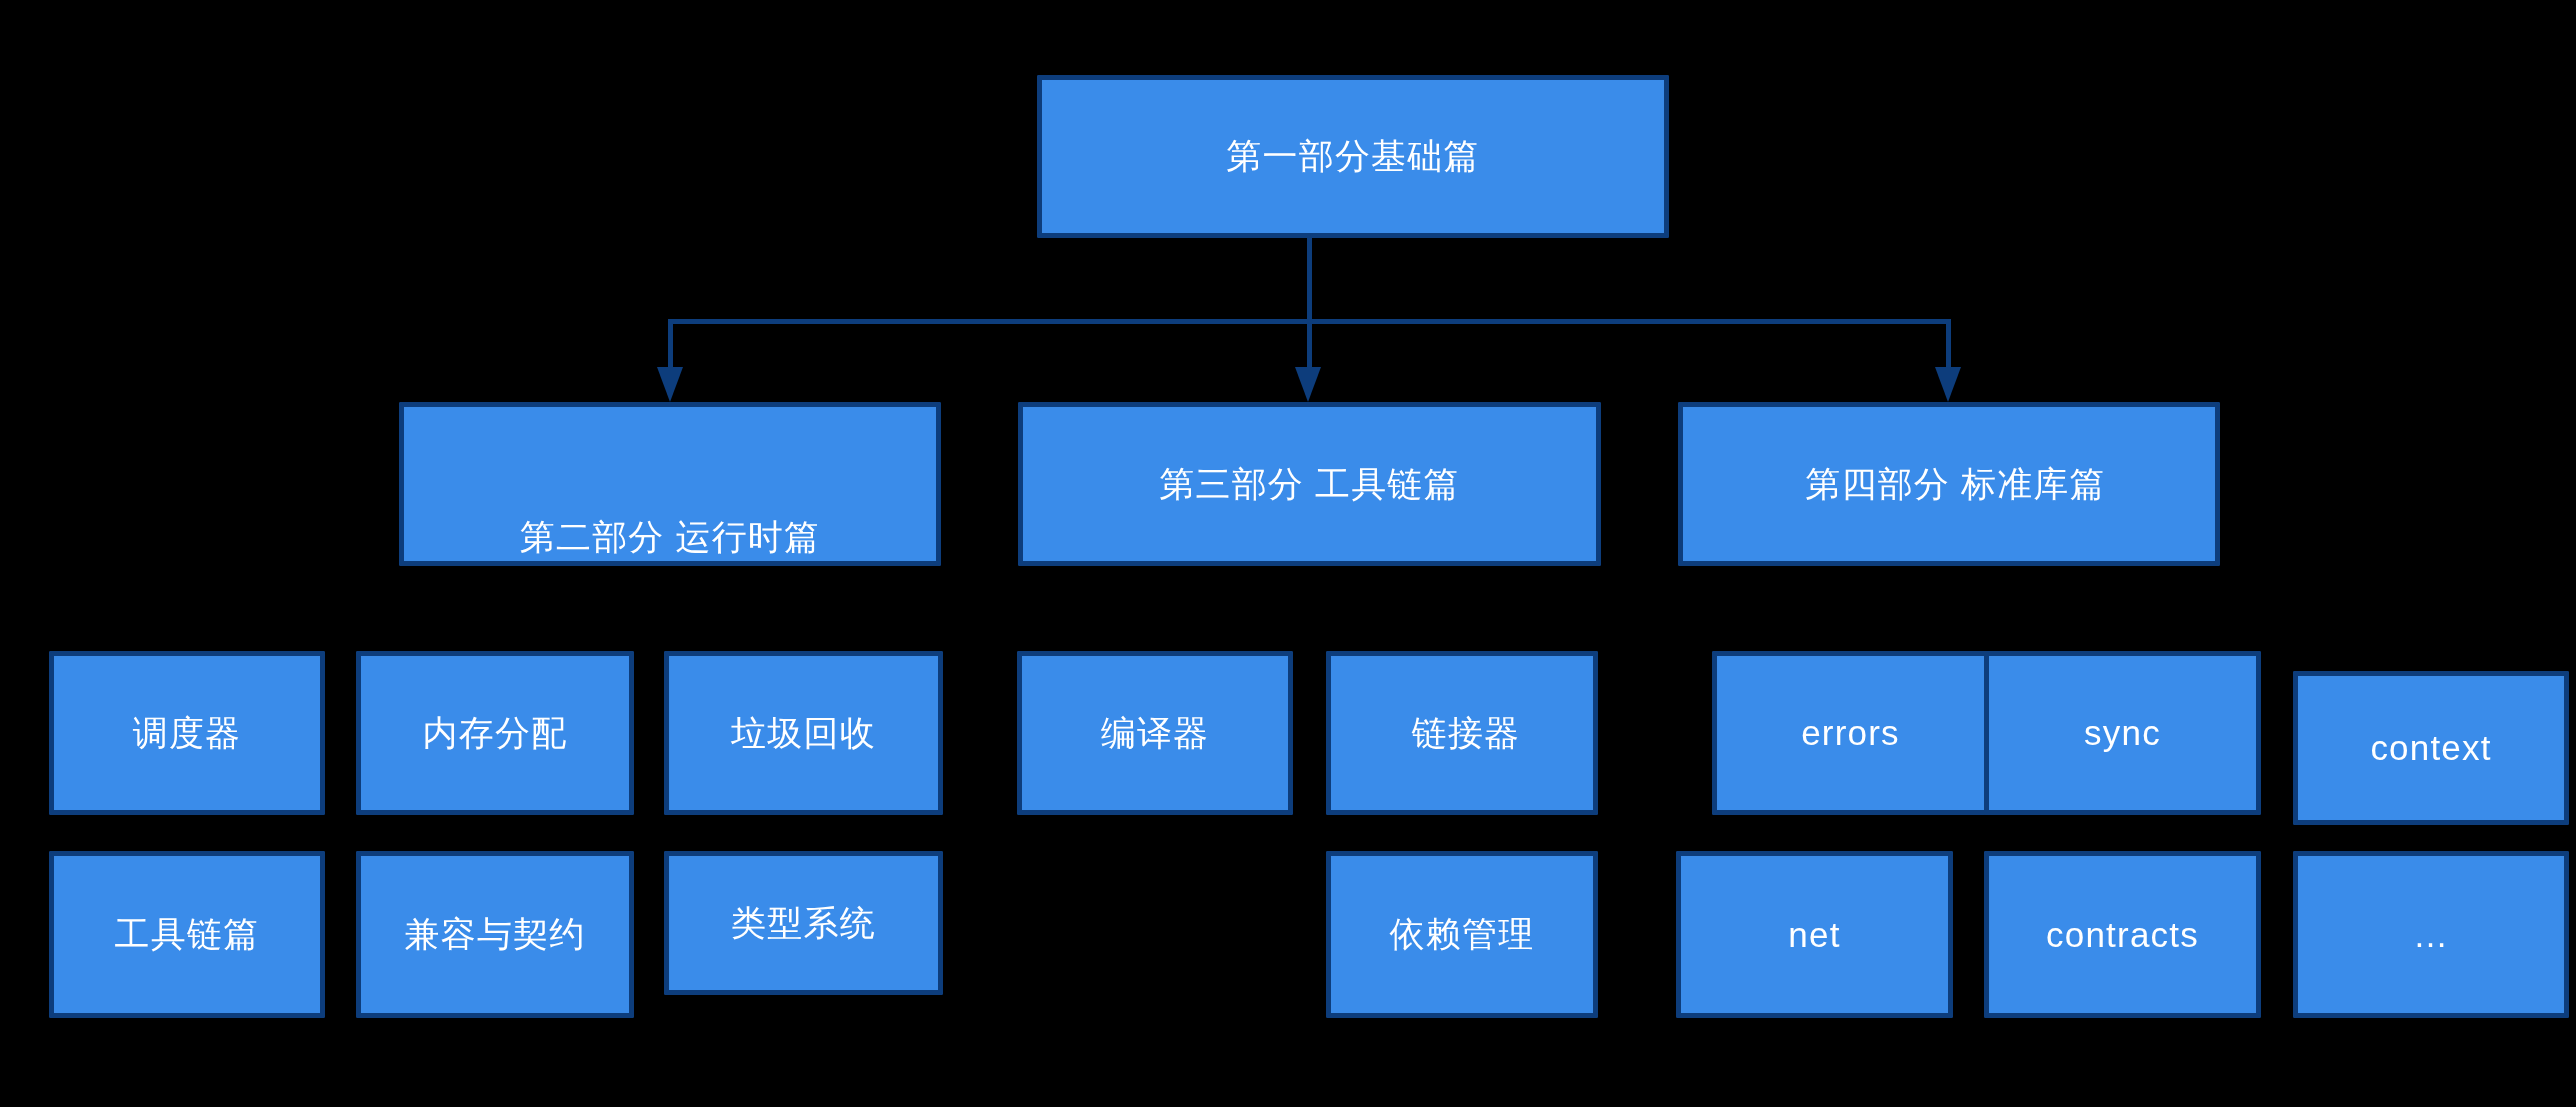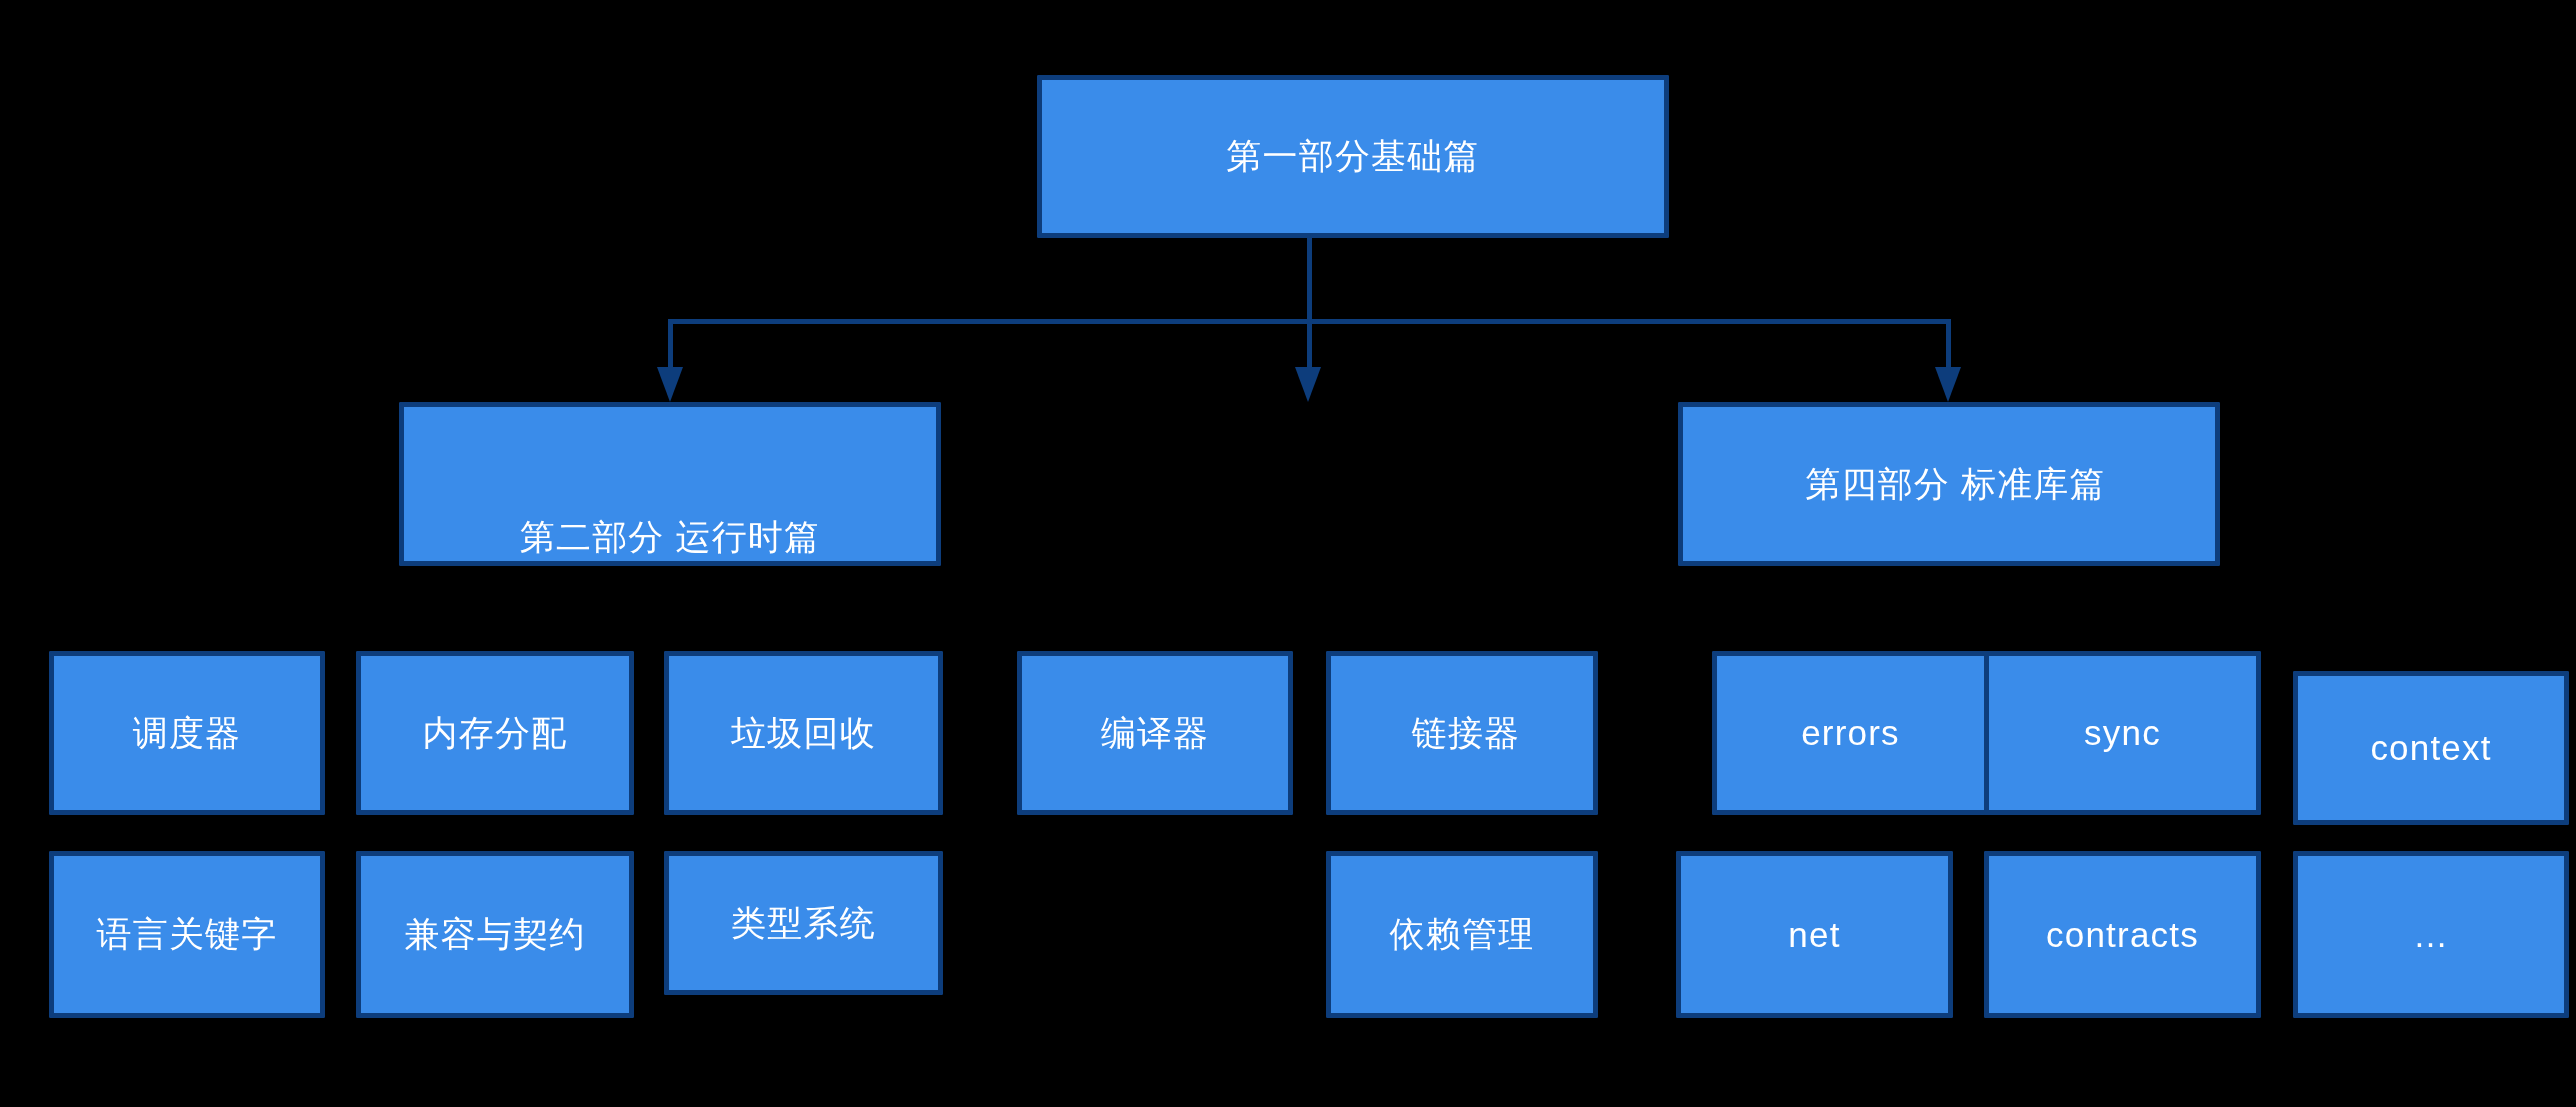--- a/index.html
+++ b/index.html
@@ -30,20 +30,23 @@
   <div class="arrowhead" style="left:1295px;top:367px;"></div>
   <div class="arrowhead" style="left:1935px;top:367px;"></div>
 
   <div class="node" style="left:1037px;top:75px;width:632px;height:163px;">
     <span>第一部分基础篇</span>
   </div>
 
   <div class="node" style="left:399px;top:402px;width:542px;height:164px;align-items:flex-end;">
     <span>第二部分 运行时篇</span>
   </div>
+  <div class="node" style="left:1018px;top:402px;width:583px;height:164px;">
+    <span>第三部分 工具链篇</span>
+  </div>
   <div class="node" style="left:1678px;top:402px;width:542px;height:164px;padding-left:13px;">
     <span>第四部分 标准库篇</span>
   </div>
 
   <div class="node" style="left:49px;top:651px;width:276px;height:164px;">
     <span>调度器</span>
   </div>
   <div class="node" style="left:356px;top:651px;width:278px;height:164px;">
     <span>内存分配</span>
   </div>
@@ -60,21 +63,21 @@
     <span>errors</span>
   </div>
   <div class="node" style="left:1984px;top:651px;width:277px;height:164px;">
     <span>sync</span>
   </div>
   <div class="node" style="left:2293px;top:671px;width:276px;height:154px;">
     <span>context</span>
   </div>
 
   <div class="node" style="left:49px;top:851px;width:276px;height:167px;">
-    <span>语言关键字</span>
+    <span>工具链篇</span>
   </div>
   <div class="node" style="left:356px;top:851px;width:278px;height:167px;">
     <span>兼容与契约</span>
   </div>
   <div class="node" style="left:664px;top:851px;width:279px;height:144px;">
     <span>类型系统</span>
   </div>
   <div class="node" style="left:1326px;top:851px;width:272px;height:167px;">
     <span>依赖管理</span>
   </div>

